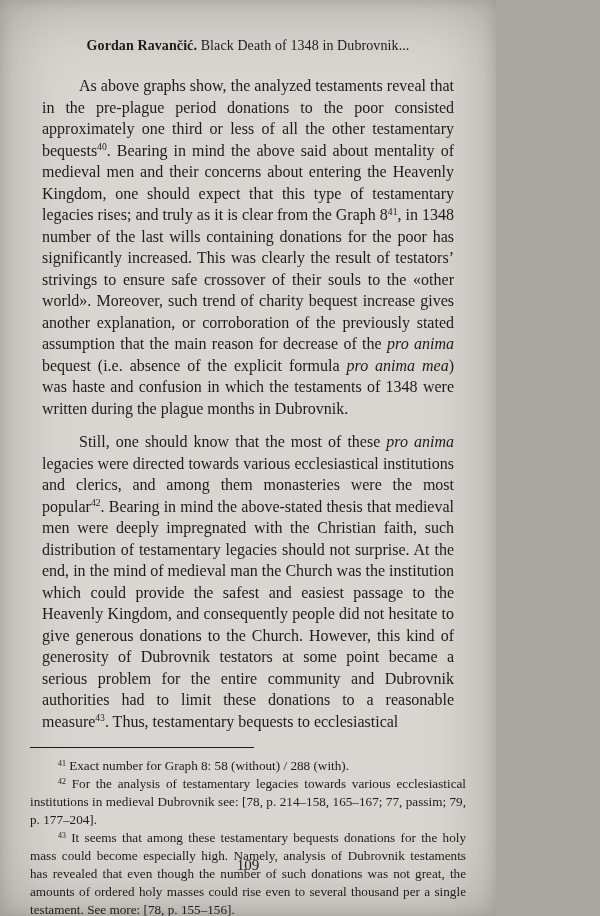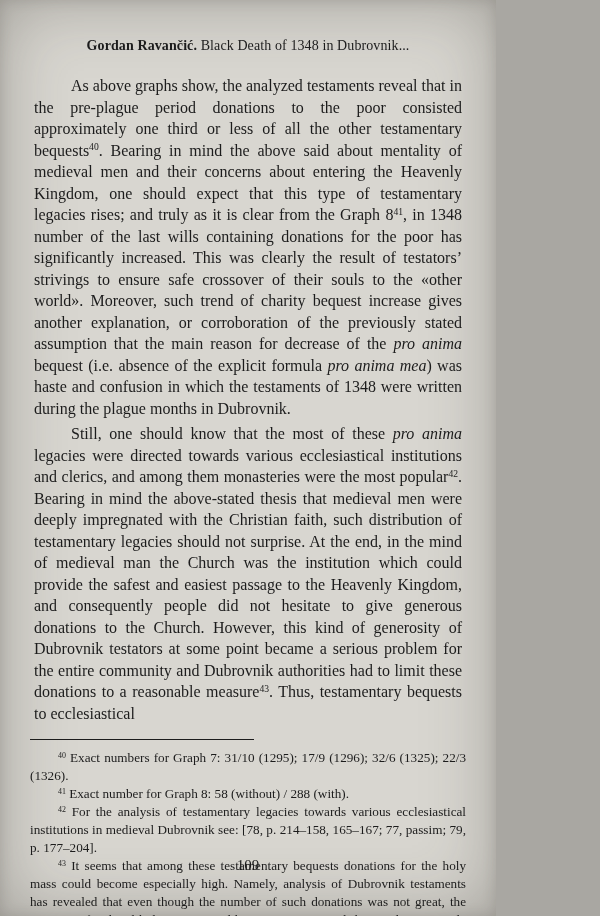--- a/index.html
+++ b/index.html
@@ -25,21 +25,21 @@
     font-size: 14px;
     letter-spacing: 0.1px;
   }
   .running-header .author { font-weight: bold; }
   .body-text {
     margin-top: 21px;
     font-size: 16px;
     line-height: 21.5px;
     text-align: justify;
   }
-  .body-text p { margin: 4px; text-indent: 37px; }
+  .body-text p { margin: 12px; text-indent: 37px; }
   sup {
     font-size: 0.6em;
     line-height: 0;
     vertical-align: baseline;
     position: relative;
     top: -0.55em;
   }
   .fn-rule {
     border: none;
     border-top: 1.7px solid var(--ink, #1c1c1c);
@@ -71,21 +71,20 @@
   </div>
 
   <div class="body-text">
     <p><span>As above graphs show, the analyzed testaments reveal that in the pre-plague period donations to the poor consisted approximately one third or less of all the other testamentary bequests</span><sup>40</sup><span>. Bearing in mind the above said about mentality of medieval men and their concerns about entering the Heavenly Kingdom, one should expect that this type of testamentary legacies rises; and truly as it is clear from the Graph 8</span><sup>41</sup><span>, in 1348 number of the last wills containing donations for the poor has significantly increased. This was clearly the result of testators’ strivings to ensure safe crossover of their souls to the «other world». Moreover, such trend of charity bequest increase gives another explanation, or corroboration of the previously stated assumption that the main reason for decrease of the </span><span style="font-style: italic;">pro anima</span><span> bequest (i.e. absence of the explicit formula </span><span style="font-style: italic;">pro anima mea</span><span>) was haste and confusion in which the testaments of 1348 were written during the plague months in Dubrovnik.</span></p>
     <p><span>Still, one should know that the most of these </span><span style="font-style: italic;">pro anima</span><span> legacies were directed towards various ecclesiastical institutions and clerics, and among them monasteries were the most popular</span><sup>42</sup><span>. Bearing in mind the above-stated thesis that medieval men were deeply impregnated with the Christian faith, such distribution of testamentary legacies should not surprise. At the end, in the mind of medieval man the Church was the institution which could provide the safest and easiest passage to the Heavenly Kingdom, and consequently people did not hesitate to give generous donations to the Church. However, this kind of generosity of Dubrovnik testators at some point became a serious problem for the entire community and Dubrovnik authorities had to limit these donations to a reasonable measure</span><sup>43</sup><span>. Thus, testamentary bequests to ecclesiastical</span></p>
   </div>
 
   <hr class="fn-rule">
 
   <div class="footnotes">
-    <p><sup>40</sup><span> Exact numbers for Graph 7: 31/10 (1295); 17/9 (1296); 32/6 (1325); 22/3 (1326).</span></p>
     <p><sup>41</sup><span> Exact number for Graph 8: 58 (without) / 288 (with).</span></p>
     <p><sup>42</sup><span> For the analysis of testamentary legacies towards various ecclesiastical institutions in medieval Dubrovnik see: [78, p. 214–158, 165–167; 77, passim; 79, p. 177–204].</span></p>
     <p><sup>43</sup><span> It seems that among these testamentary bequests donations for the holy mass could become especially high. Namely, analysis of Dubrovnik testaments has revealed that even though the number of such donations was not great, the amounts of ordered holy masses could rise even to several thousand per a single testament. See more: [78, p. 155–156].</span></p>
   </div>
 
   <div class="page-number">109</div>
 
 </div>
 
 </body></html>

